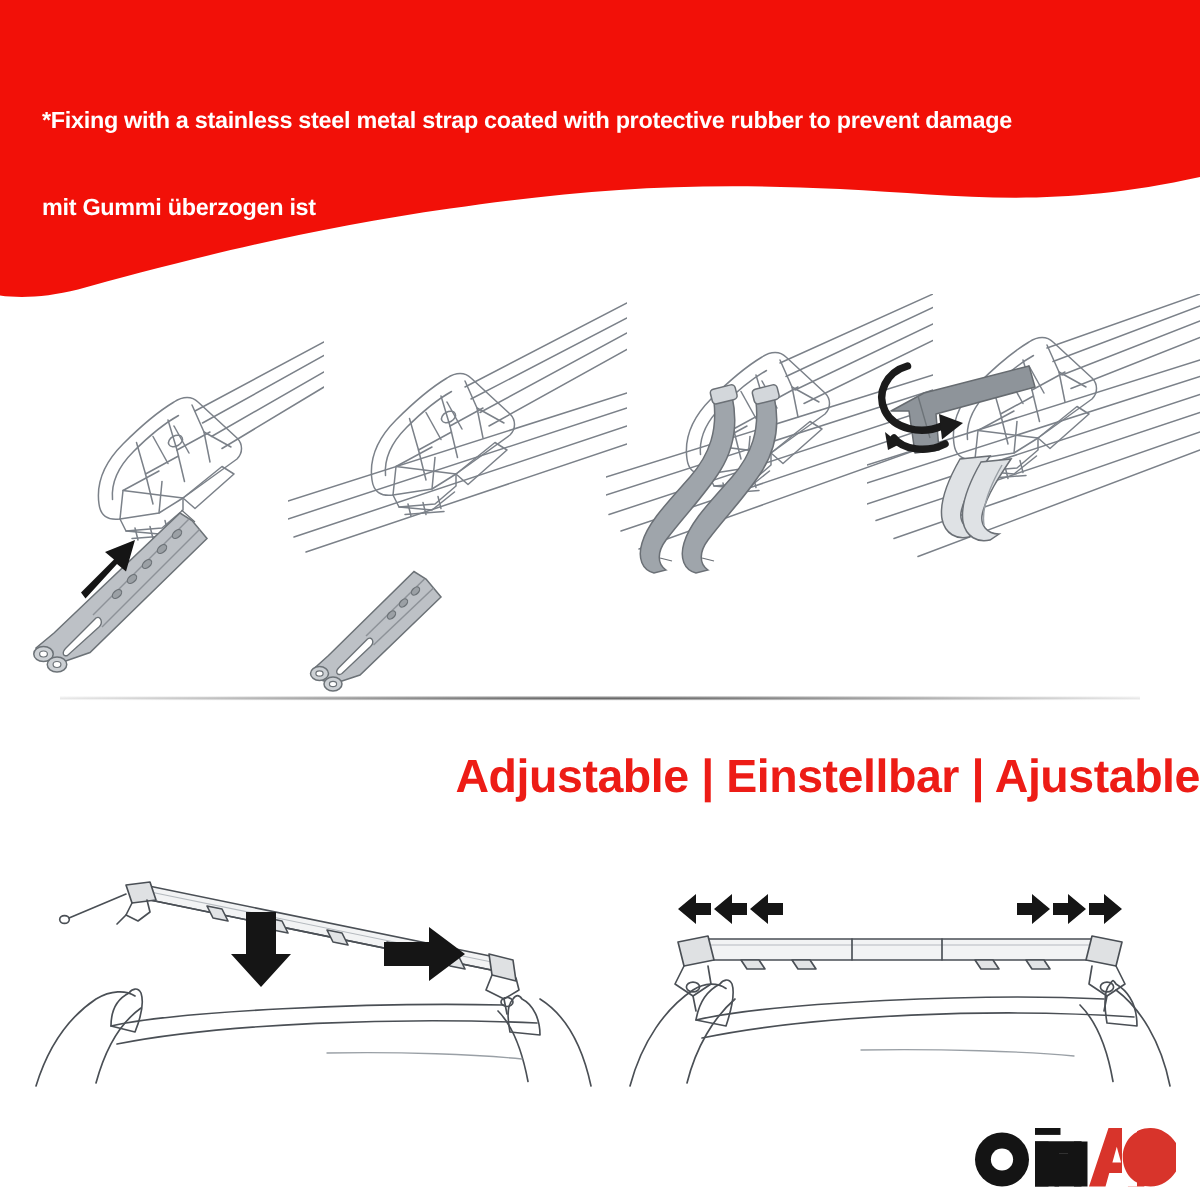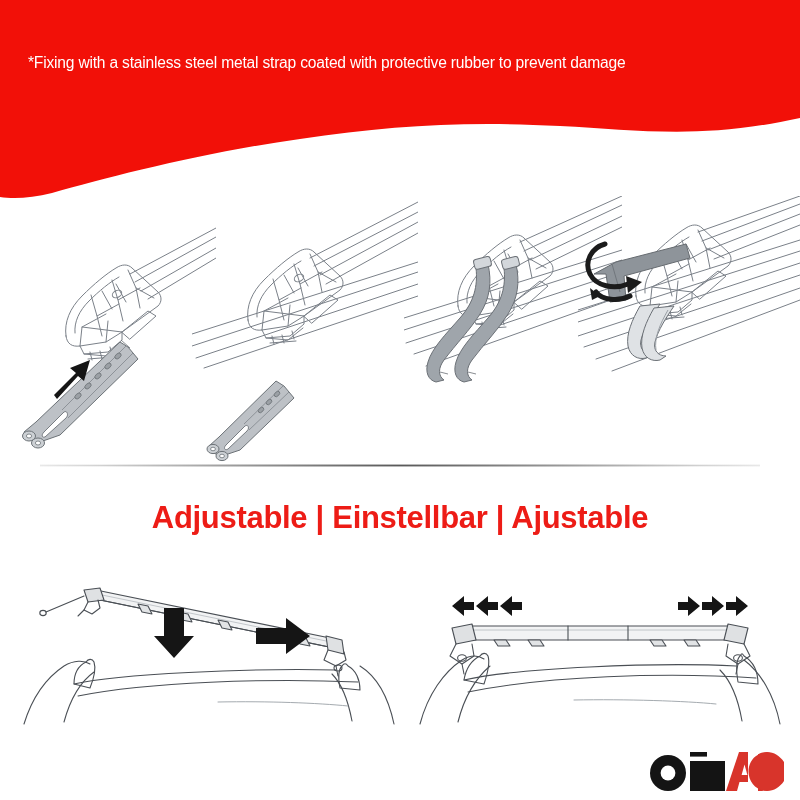--- a/index.html
+++ b/index.html
@@ -34,26 +34,26 @@
     position: absolute;
     left: 0;
     top: 0;
     width: 800px;
     height: 200px;
     display: block;
   }
   .banner-text {
     position: absolute;
     left: 28px;
-    top: 14px;
+    top: 32px;
     width: 760px;
     color: #ffffff;
     font-size: 15.6px;
     line-height: 19.4px;
-    font-weight: 400;
+    font-weight: 700;
     letter-spacing: -0.2px;
     white-space: pre-wrap;
     z-index: 2;
   }
   .banner-line { display: block; }
 
   
   .steps {
     position: absolute;
     left: 0;
@@ -86,21 +86,21 @@
                 rgba(140,140,140,0.12) 75%,
                 rgba(255,255,255,0) 100%);
   }
 
   
   .adjustable-title {
     position: absolute;
     left: 0;
     top: 500px;
     width: 800px;
-    text-align: center;
+    text-align: right;
     color: #ED1C16;
     font-size: 31px;
     font-weight: 700;
     letter-spacing: -0.3px;
     line-height: 36px;
   }
 
   
   .bottom-figs {
     position: absolute;
@@ -137,20 +137,21 @@
     <svg class="banner-shape" viewBox="0 0 800 200" preserveAspectRatio="none">
       <path d="M0,0 L800,0 L800,118
                C 700,140 640,130 560,126
                C 460,121 390,126 300,139
                C 200,153 110,177 52,193
                C 32,198 14,199 0,197 Z" fill="#F21008"></path>
     </svg>
 
     <div class="banner-text">
       <span class="banner-line">*Fixing with a stainless steel metal strap coated with protective rubber to prevent damage</span>
+      <span class="banner-line">mit Gummi überzogen ist</span>
       
       
     </div>
   </div>
 
   <div class="steps">
 
     <div class="step-panel p1">
       <svg width="214" height="268" viewBox="0 0 214 268">
         <g fill="none" stroke="#7b8189" stroke-width="1" stroke-linejoin="round" stroke-linecap="round">

